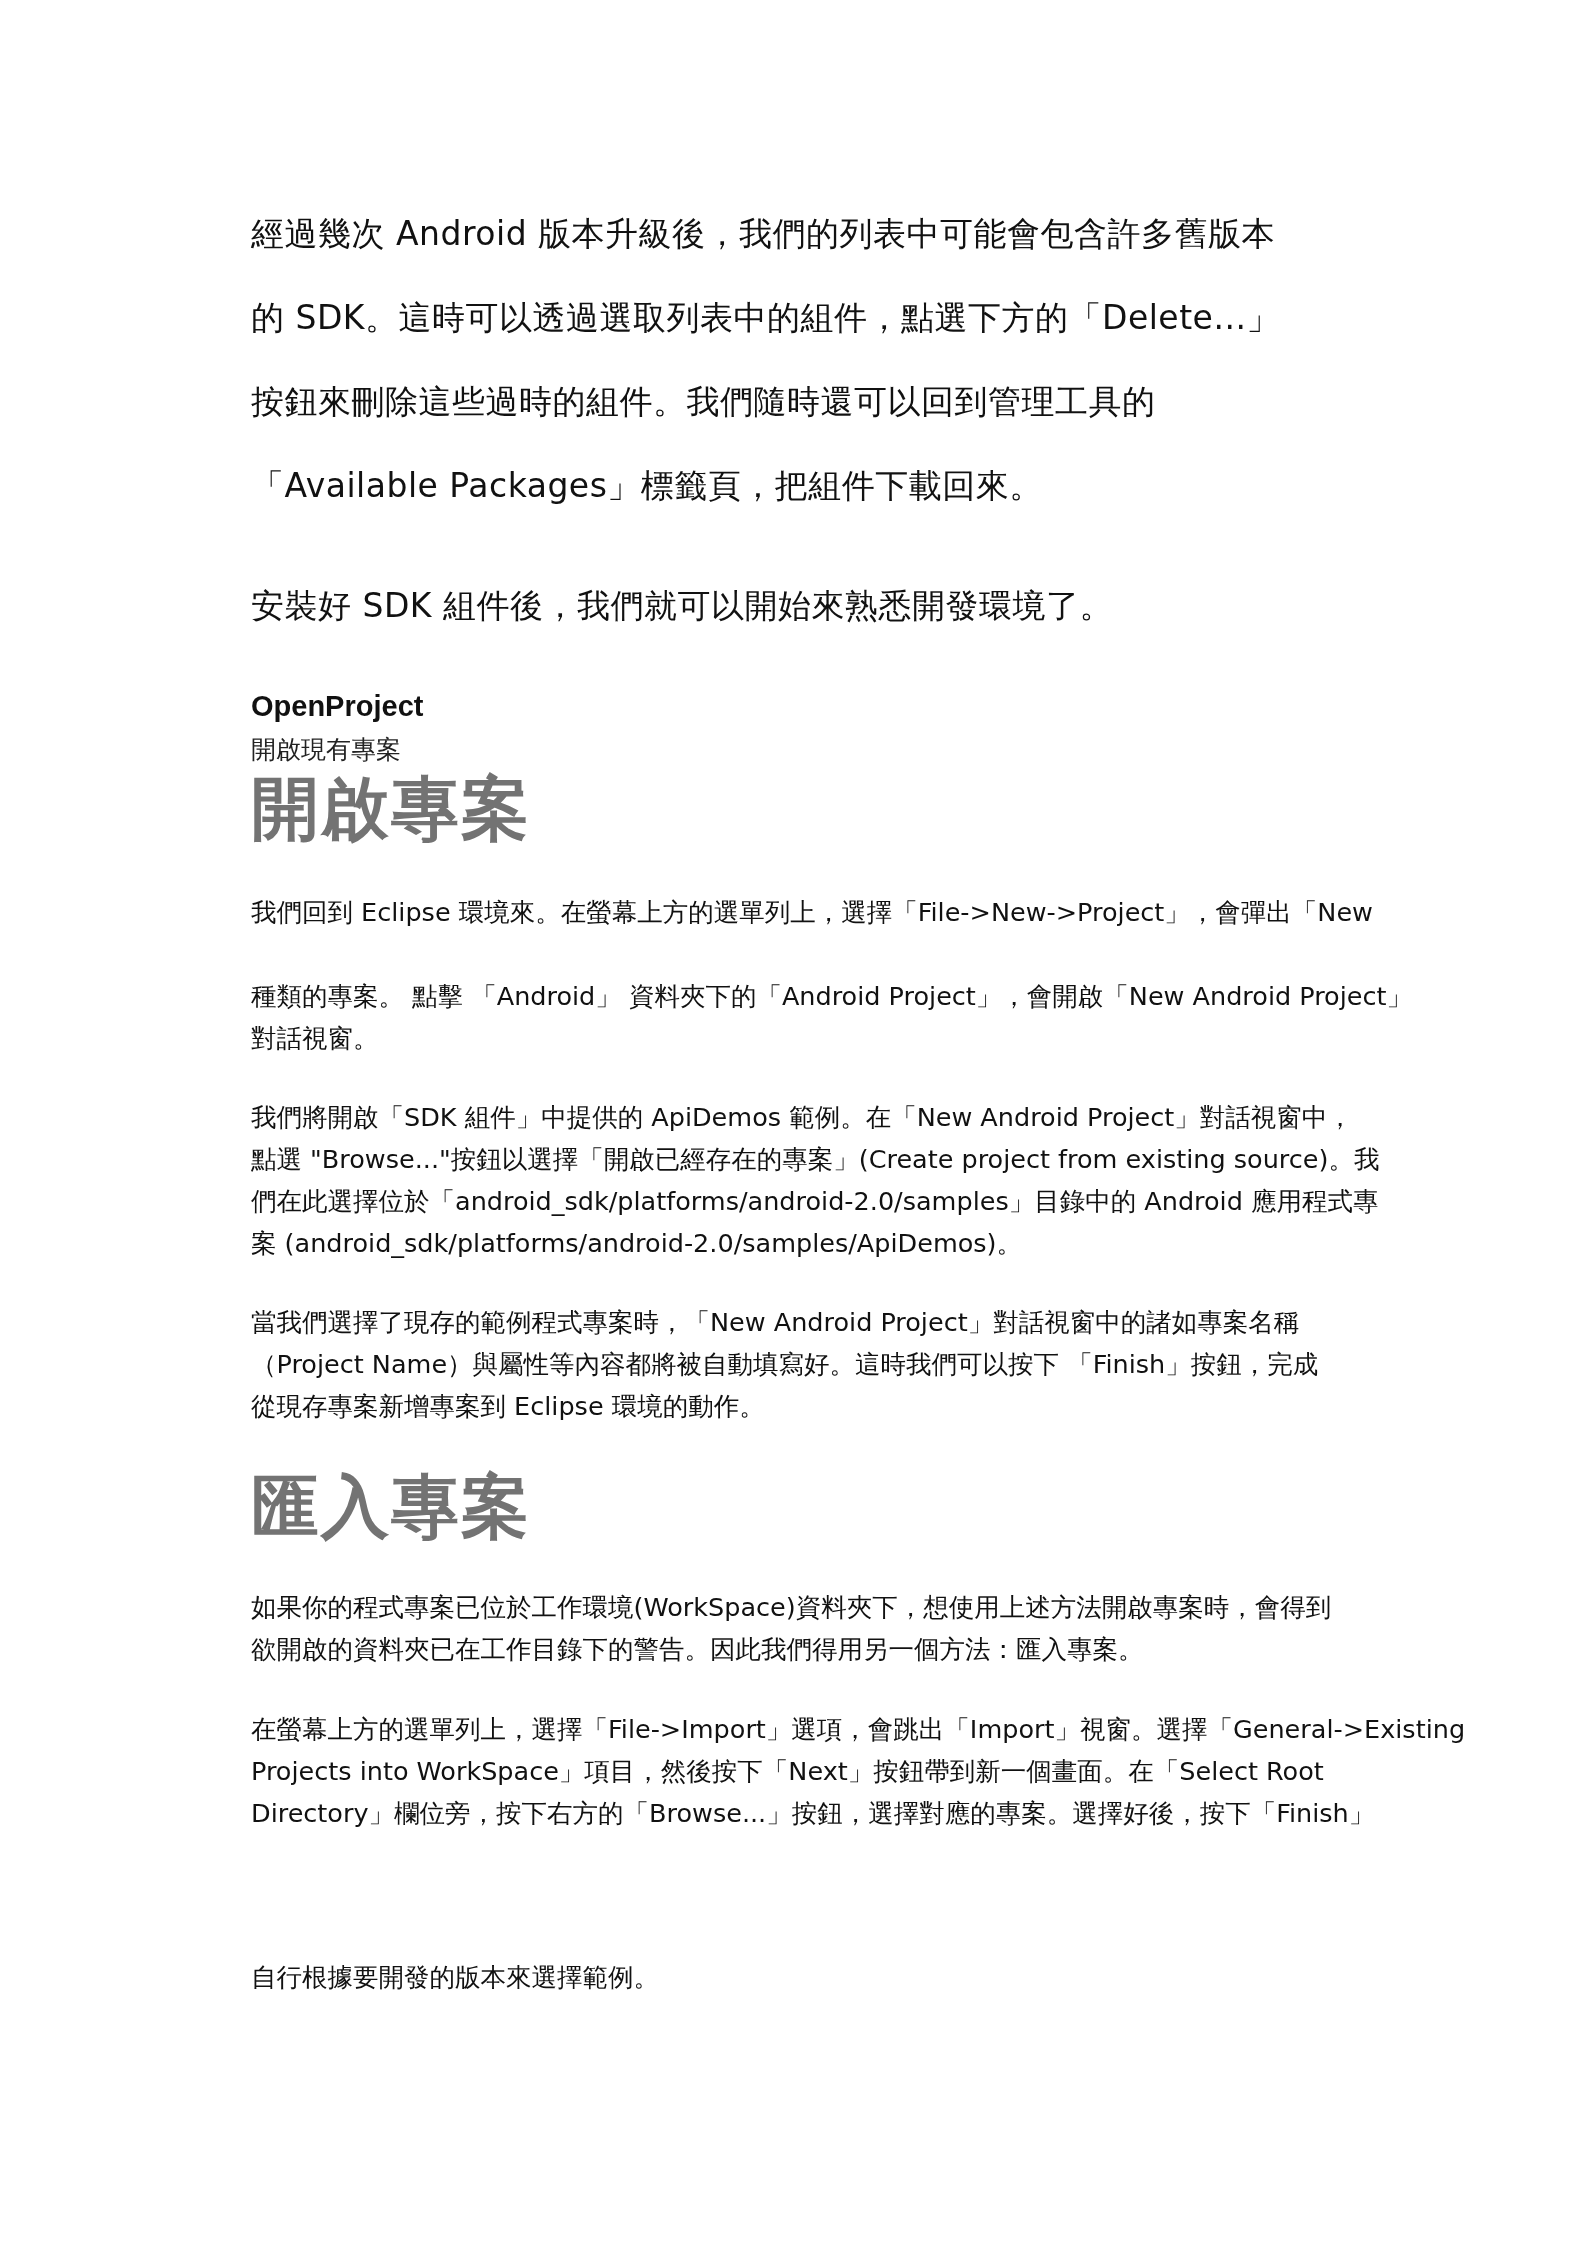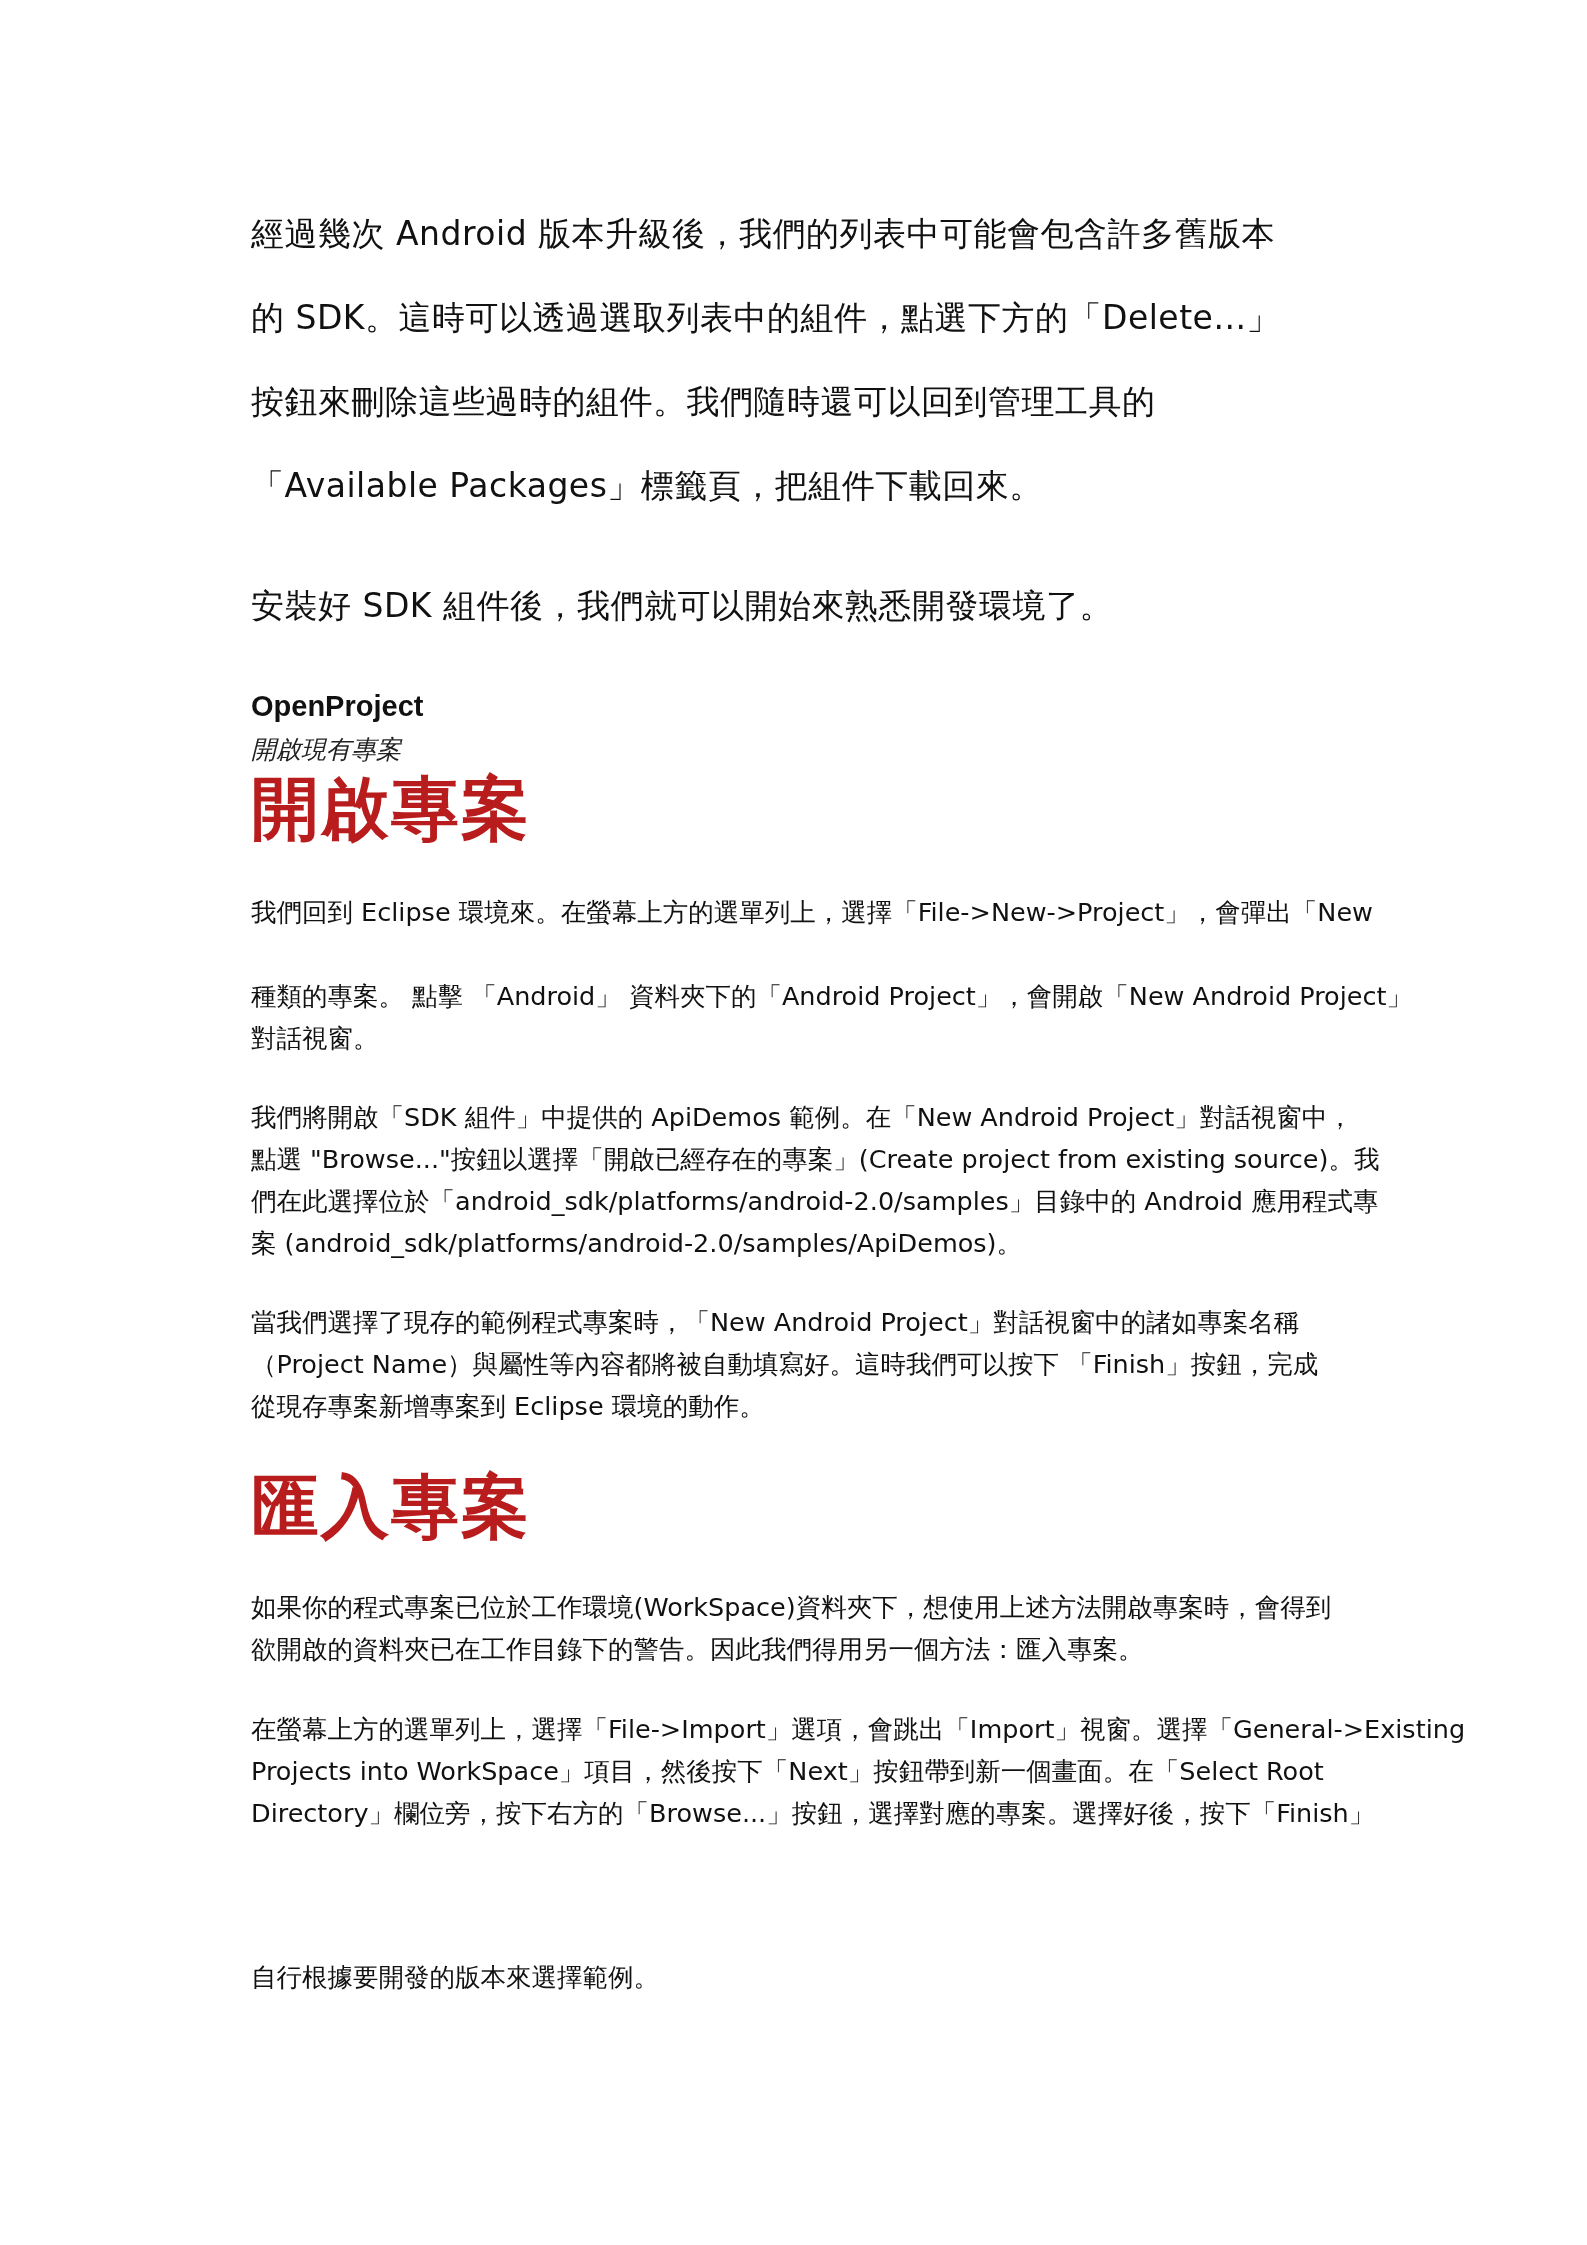--- a/index.html
+++ b/index.html
@@ -3,22 +3,22 @@
   <meta charset="utf-8">
   <style>
     html, body { margin: 0; padding: 0; background: #ffffff; }
     body { width: 1587px; height: 2245px; position: relative; overflow: hidden;
            font-family: "DejaVu Sans", "Liberation Sans", sans-serif; color: #000; }
     .page { position: absolute; left: 9px; top: 0; width: 1587px; height: 1768px; background: #fff; }
     .line { position: absolute; left: 242px; white-space: nowrap; color: #111; }
     .big { font-size: 33px; letter-spacing: 0.5px; }
     .body { font-size: 25.5px; letter-spacing: 0px; }
     .en-head { font-family: "Liberation Sans", sans-serif; font-weight: bold; font-size: 29px; }
-    .sub { font-style: italic; font-size: 25px; color: #222; }
-    .h1 { font-weight: bold; font-size: 68px; letter-spacing: 2px; color: #b91c1c; }
+    .sub { font-size: 25px; color: #222; }
+    .h1 { font-weight: bold; font-size: 68px; letter-spacing: 2px; color: #737373; }
   </style>
 </head>
 <body>
 
 <div class="page">
 
   <div class="line big" style="top:212px">經過幾次 Android 版本升級後，我們的列表中可能會包含許多舊版本</div>
   <div class="line big" style="top:296px">的 SDK。這時可以透過選取列表中的組件，點選下方的「Delete...」</div>
   <div class="line big" style="top:380px">按鈕來刪除這些過時的組件。我們隨時還可以回到管理工具的</div>
   <div class="line big" style="top:464px">「Available Packages」標籤頁，把組件下載回來。</div>

